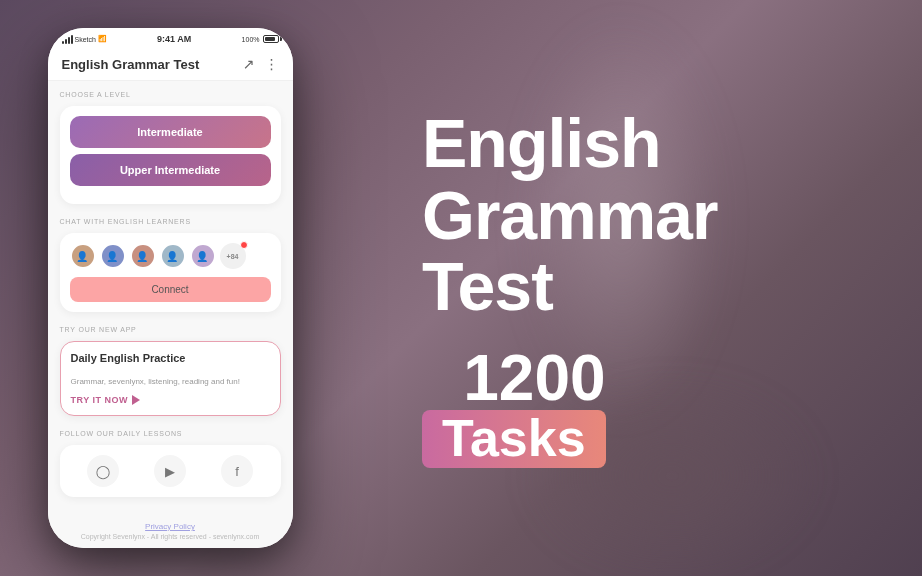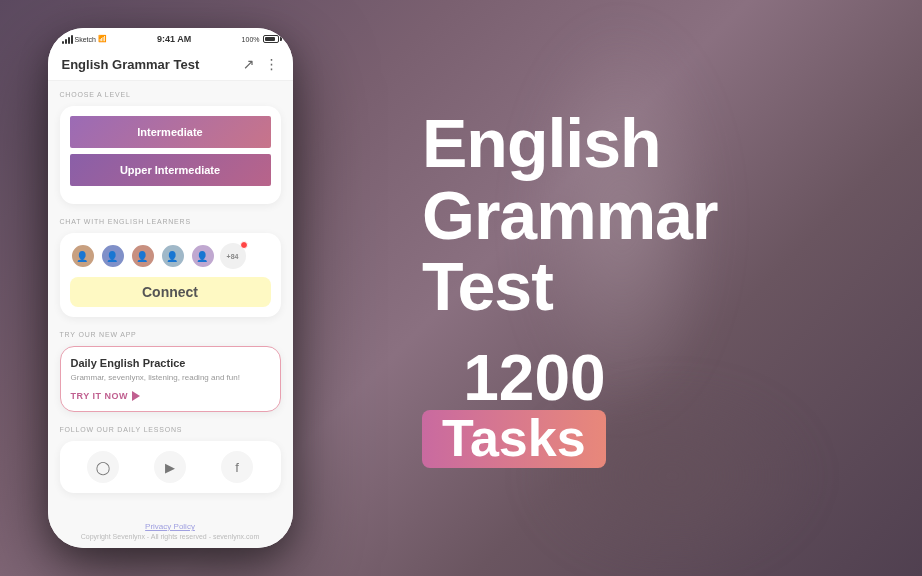--- a/index.html
+++ b/index.html
@@ -185,21 +185,21 @@
       padding: 10px;
       margin-bottom: 14px;
       box-shadow: 0 2px 8px rgba(0,0,0,0.06);
     }
 
     .level-btn {
       display: block;
       width: 100%;
       padding: 10px;
       border: none;
-      border-radius: 2px;
+      border-radius: 10px;
       font-size: 11px;
       font-weight: 600;
       color: white;
       cursor: pointer;
       margin-bottom: 6px;
       text-align: center;
     }
 
     .level-btn:last-child {
       margin-bottom: 8px;
@@ -273,43 +273,43 @@
       border-radius: 50%;
       border: 1px solid white;
     }
 
     .connect-btn {
       display: block;
       width: 100%;
       padding: 7px;
       border: none;
       border-radius: 8px;
-      background: #fef9c3;
-      font-size: 14px;
-      font-weight: 700;
+      background: #fca5a5;
+      font-size: 10px;
+      font-weight: 400;
       color: #555;
       cursor: pointer;
       text-align: center;
     }
 
     
     .try-app-card {
       background: white;
       border-radius: 14px;
       padding: 10px;
       margin-bottom: 14px;
       box-shadow: 0 2px 8px rgba(0,0,0,0.06);
       border: 1.5px solid #e8a0b0;
     }
 
     .app-name {
       font-size: 11px;
       font-weight: 700;
       color: #333;
-      margin-bottom: 3px;
+      margin-bottom: 12px;
     }
 
     .app-desc {
       font-size: 8px;
       color: #999;
       margin-bottom: 8px;
       line-height: 1.4;
     }
 
     .try-btn {

